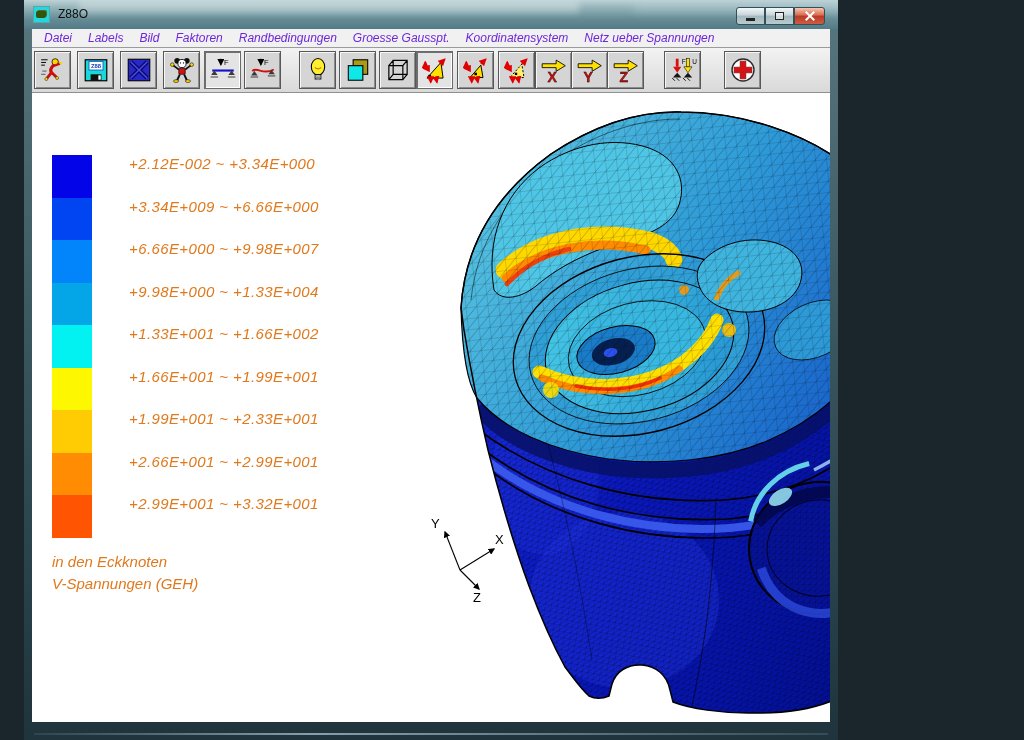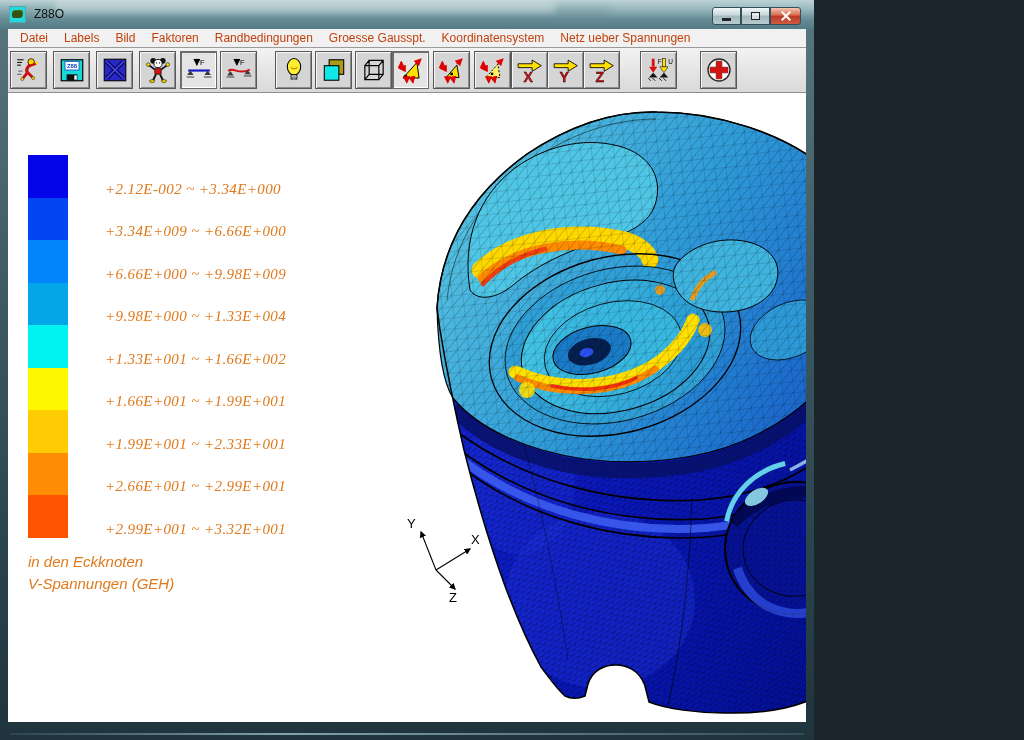--- a/index.html
+++ b/index.html
@@ -1,17 +1,17 @@
 <!DOCTYPE html>
 <html><head>
 <meta charset="utf-8">
 <style>
   html,body{margin:0;padding:0;background:#1a262b;font-family:"Liberation Sans",sans-serif;}
   .window{position:relative;width:814px;height:740px;overflow:hidden;
-    background:linear-gradient(180deg,#59777f 0%,#3a565e 45%,#27404a 80%,#1f343c 100%);}
+    background:linear-gradient(180deg,#59777f 0%,#3a565e 45%,#27404a 80%,#1f343c 100%);margin-left:24px;}
   
   .titlebar{position:absolute;top:0;left:0;width:100%;height:29px;
     background:linear-gradient(180deg,#bdd2d6 0%,#8fb0b6 30%,#668c96 65%,#537b87 100%);}
   .titlebar .glass1{position:absolute;left:55px;top:0;width:500px;height:13px;background:rgba(235,242,243,.34);filter:blur(3px);}
   .titlebar .glass2{position:absolute;left:610px;top:2px;width:330px;height:11px;background:rgba(210,228,232,.22);filter:blur(4px);}
   .title-icon{position:absolute;left:9px;top:6px;width:17px;height:17px;background:#23d8dc;
     border:1px solid #56a7ac;box-sizing:border-box;}
   .title-icon .cam{position:absolute;left:2px;top:4px;width:10px;height:7px;background:#35520f;border-radius:2px;box-shadow:1px -1px 0 #556b1a;}
   .title-text{position:absolute;left:34px;top:7px;font-size:12px;color:#101010;}
   .caption-buttons{position:absolute;right:13px;top:7px;display:flex;}
@@ -21,36 +21,36 @@
   .cap.close{width:31px;border-radius:0 3px 3px 0;background:linear-gradient(180deg,#f4c7b6 0%,#da6a4b 45%,#b93a24 50%,#cf5c42 100%);}
   .min-glyph{width:9px;height:3px;background:#222;margin-top:6px;}
   .max-glyph{width:9px;height:8px;border:1px solid #222;box-sizing:border-box;background:rgba(255,255,255,.5);}
   .close-glyph{position:relative;width:10px;height:10px;}
   .close-glyph:before,.close-glyph:after{content:"";position:absolute;left:4px;top:-1px;width:2px;height:12px;background:#fff;}
   .close-glyph:before{transform:rotate(45deg);}
   .close-glyph:after{transform:rotate(-45deg);}
   
   .menubar{position:absolute;top:29px;left:8px;right:8px;height:19px;background:#f1f1f1;
     border-bottom:1px solid #9b9b9b;display:flex;align-items:center;padding-left:4px;box-sizing:border-box;}
-  .menu-item{font-size:12px;color:#c2410c;padding:12px 8px;white-space:nowrap;}
+  .menu-item{font-size:12px;color:#6d28d9;padding:12px 8px;white-space:nowrap;font-style:italic;}
   
   .toolbar{position:absolute;top:48px;left:8px;right:8px;height:45px;
     background:linear-gradient(180deg,#f3f3f3,#d9d9d9);border-bottom:1px solid #8f8f8f;box-sizing:border-box;}
   .tb{position:absolute;top:3px;width:37px;height:38px;padding:0;margin:0;background:#d5d5d5;
     border:1px solid #585858;box-shadow:inset 1px 1px 0 #f6f6f6,inset -1px -1px 0 #8b8b8b;
     display:flex;align-items:center;justify-content:center;box-sizing:border-box;}
   .tb.pressed{background:#e4e4e4;box-shadow:inset 1px 1px 0 #6f6f6f,inset -1px -1px 0 #ffffff;border-color:#6a6a6a;}
   .tb svg{width:28px;height:28px;overflow:visible;}
   .tb text{font-family:"Liberation Sans",sans-serif;}
   
   .client{position:absolute;top:93px;left:8px;right:8px;bottom:18px;background:#ffffff;overflow:hidden;}
   .viewport-svg{position:absolute;left:-8px;top:-93px;width:1024px;height:740px;pointer-events:none;}
   
   .legend{position:absolute;left:20px;top:62px;}
-  .legend-row{display:flex;align-items:flex-end;height:42.5px;font-family:Liberation Serif, serif;}
+  .legend-row{display:flex;align-items:flex-start;height:42.5px;}
   .swatch{width:40px;height:42.5px;flex:none;}
   .range-label{margin-left:37px;font-style:italic;font-size:15px;color:#e0791c;letter-spacing:.4px;white-space:nowrap;}
   .legend-caption{margin-top:13px;font-style:italic;font-size:15px;color:#e0791c;line-height:1.5;}
   
   .cursor{position:absolute;left:950px;top:446px;z-index:40;}
   
   .bottom-edge{position:absolute;left:10px;right:10px;bottom:5px;height:2px;
     background:linear-gradient(90deg,rgba(170,215,228,.1),rgba(200,235,244,.6) 35%,rgba(170,215,228,.15));}
 </style>
 </head>
@@ -393,21 +393,21 @@
       <div class="legend-row">
         <div class="swatch" style="background: rgb(4, 4, 232);"></div>
         <div class="range-label">+2.12E-002 ~ +3.34E+000</div>
       </div>
       <div class="legend-row">
         <div class="swatch" style="background: rgb(0, 68, 242);"></div>
         <div class="range-label">+3.34E+009 ~ +6.66E+000</div>
       </div>
       <div class="legend-row">
         <div class="swatch" style="background: rgb(2, 132, 250);"></div>
-        <div class="range-label">+6.66E+000 ~ +9.98E+009</div>
+        <div class="range-label">+6.66E+000 ~ +9.98E+007</div>
       </div>
       <div class="legend-row">
         <div class="swatch" style="background: rgb(4, 166, 232);"></div>
         <div class="range-label">+9.98E+000 ~ +1.33E+004</div>
       </div>
       <div class="legend-row">
         <div class="swatch" style="background: rgb(2, 242, 242);"></div>
         <div class="range-label">+1.33E+001 ~ +1.66E+002</div>
       </div>
       <div class="legend-row">

